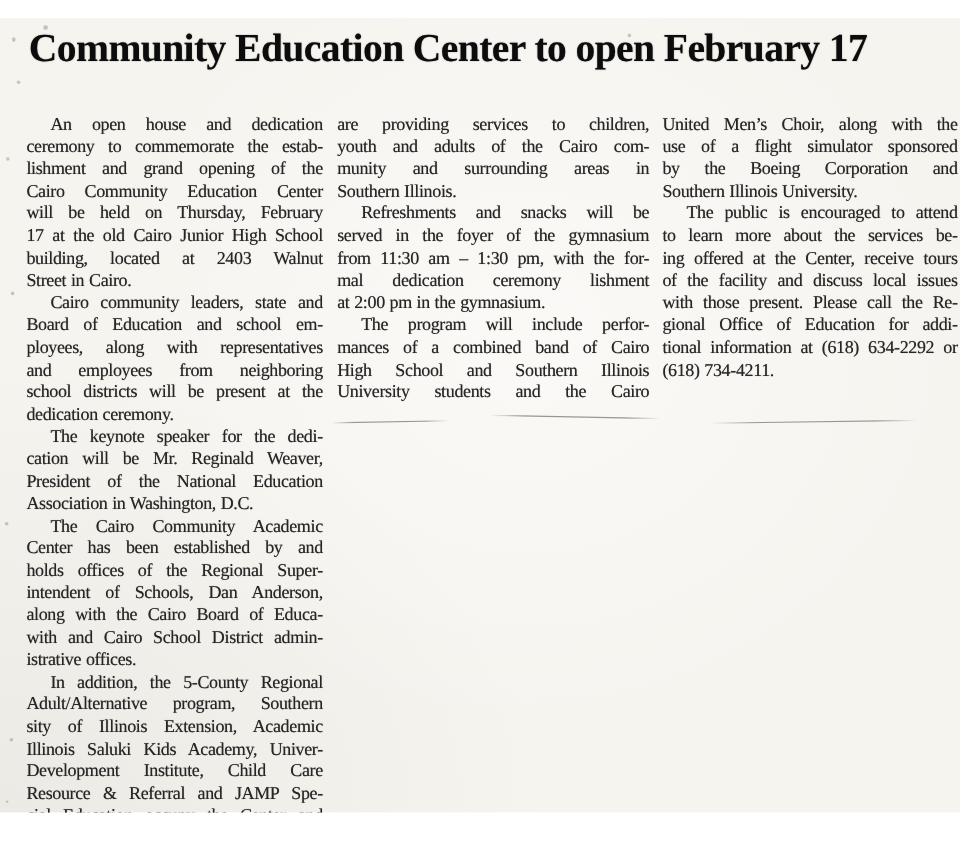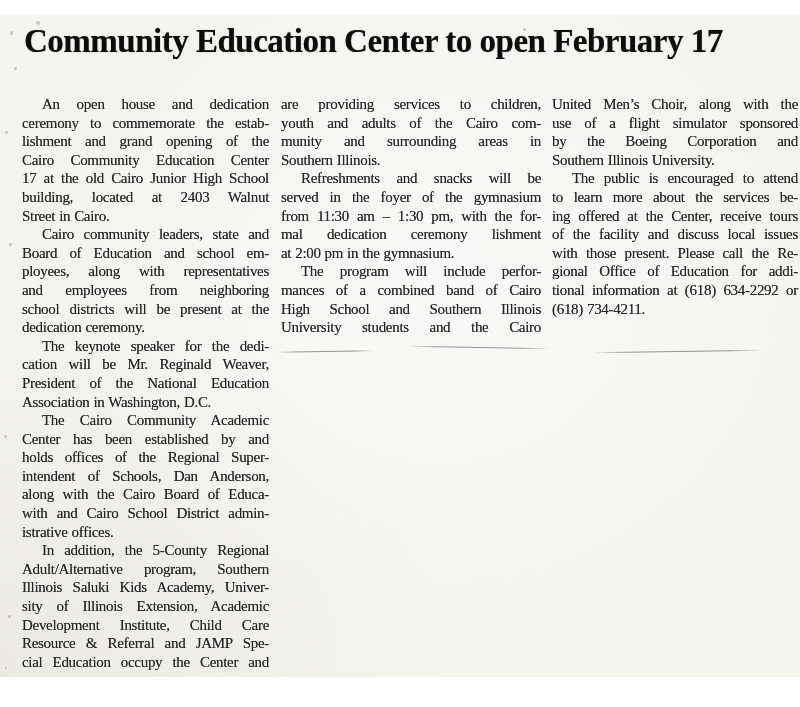--- a/index.html
+++ b/index.html
@@ -89,20 +89,21 @@
 <div class="page">
   <h1 class="headline">Community Education Center to open February 17</h1>
 
   <div class="columns" id="columns">
       <div class="col col1">
         <div class="para">
           <div class="line indent">An open house and dedication</div>
           <div class="line">ceremony to commemorate the estab-</div>
           <div class="line">lishment and grand opening of the</div>
           <div class="line">Cairo Community Education Center</div>
+          <div class="line">will be held on Thursday, February</div>
           <div class="line">17 at the old Cairo Junior High School</div>
           <div class="line">building, located at 2403 Walnut</div>
           <div class="line end">Street in Cairo.</div>
         </div>
         <div class="para">
           <div class="line indent">Cairo community leaders, state and</div>
           <div class="line">Board of Education and school em-</div>
           <div class="line">ployees, along with representatives</div>
           <div class="line">and employees from neighboring</div>
           <div class="line">school districts will be present at the</div>
@@ -119,22 +120,22 @@
           <div class="line">Center has been established by and</div>
           <div class="line">holds offices of the Regional Super-</div>
           <div class="line">intendent of Schools, Dan Anderson,</div>
           <div class="line">along with the Cairo Board of Educa-</div>
           <div class="line">with and Cairo School District admin-</div>
           <div class="line end">istrative offices.</div>
         </div>
         <div class="para">
           <div class="line indent">In addition, the 5-County Regional</div>
           <div class="line">Adult/Alternative program, Southern</div>
+          <div class="line">sity of Illinois Extension, Academic</div>
           <div class="line">Illinois Saluki Kids Academy, Univer-</div>
-          <div class="line">sity of Illinois Extension, Academic</div>
           <div class="line">Development Institute, Child Care</div>
           <div class="line">Resource &amp; Referral and JAMP Spe-</div>
           <div class="line">cial Education occupy the Center and</div>
         </div>
       </div>
       <div class="col col2">
         <div class="para">
           <div class="line">are providing services to children,</div>
           <div class="line">youth and adults of the Cairo com-</div>
           <div class="line">munity and surrounding areas in</div>

